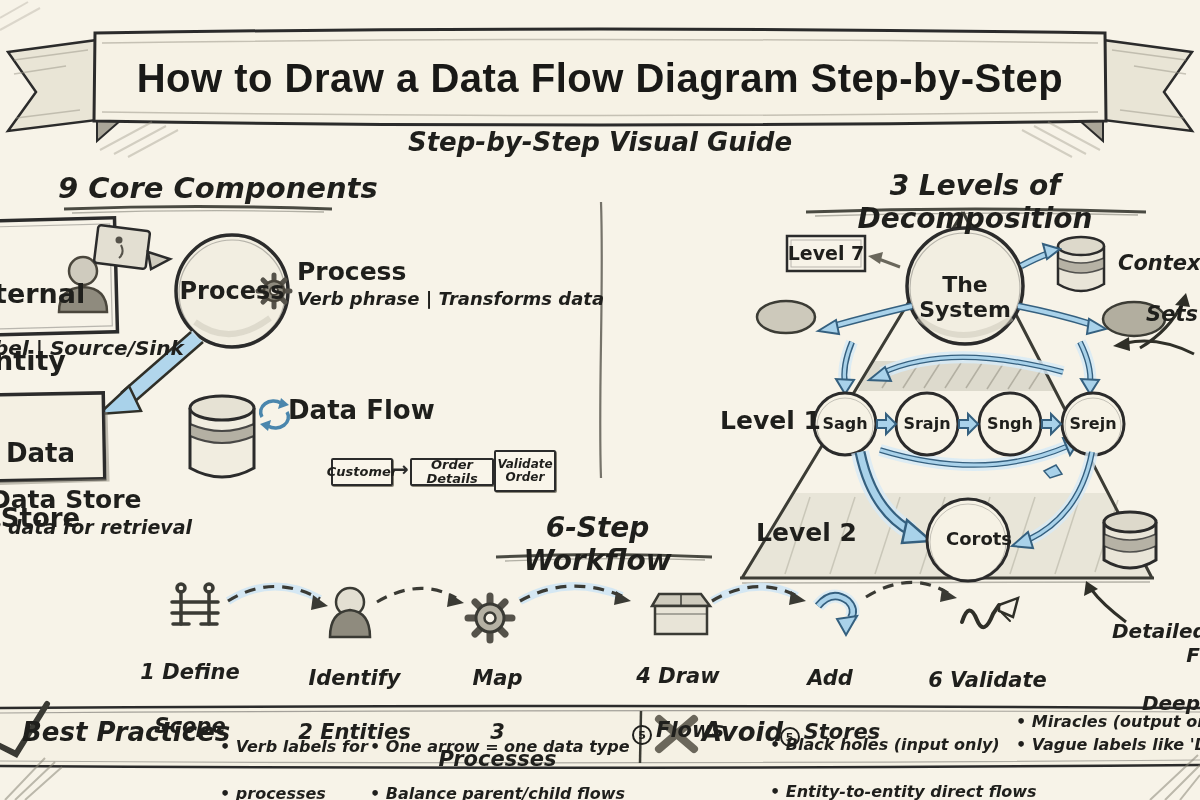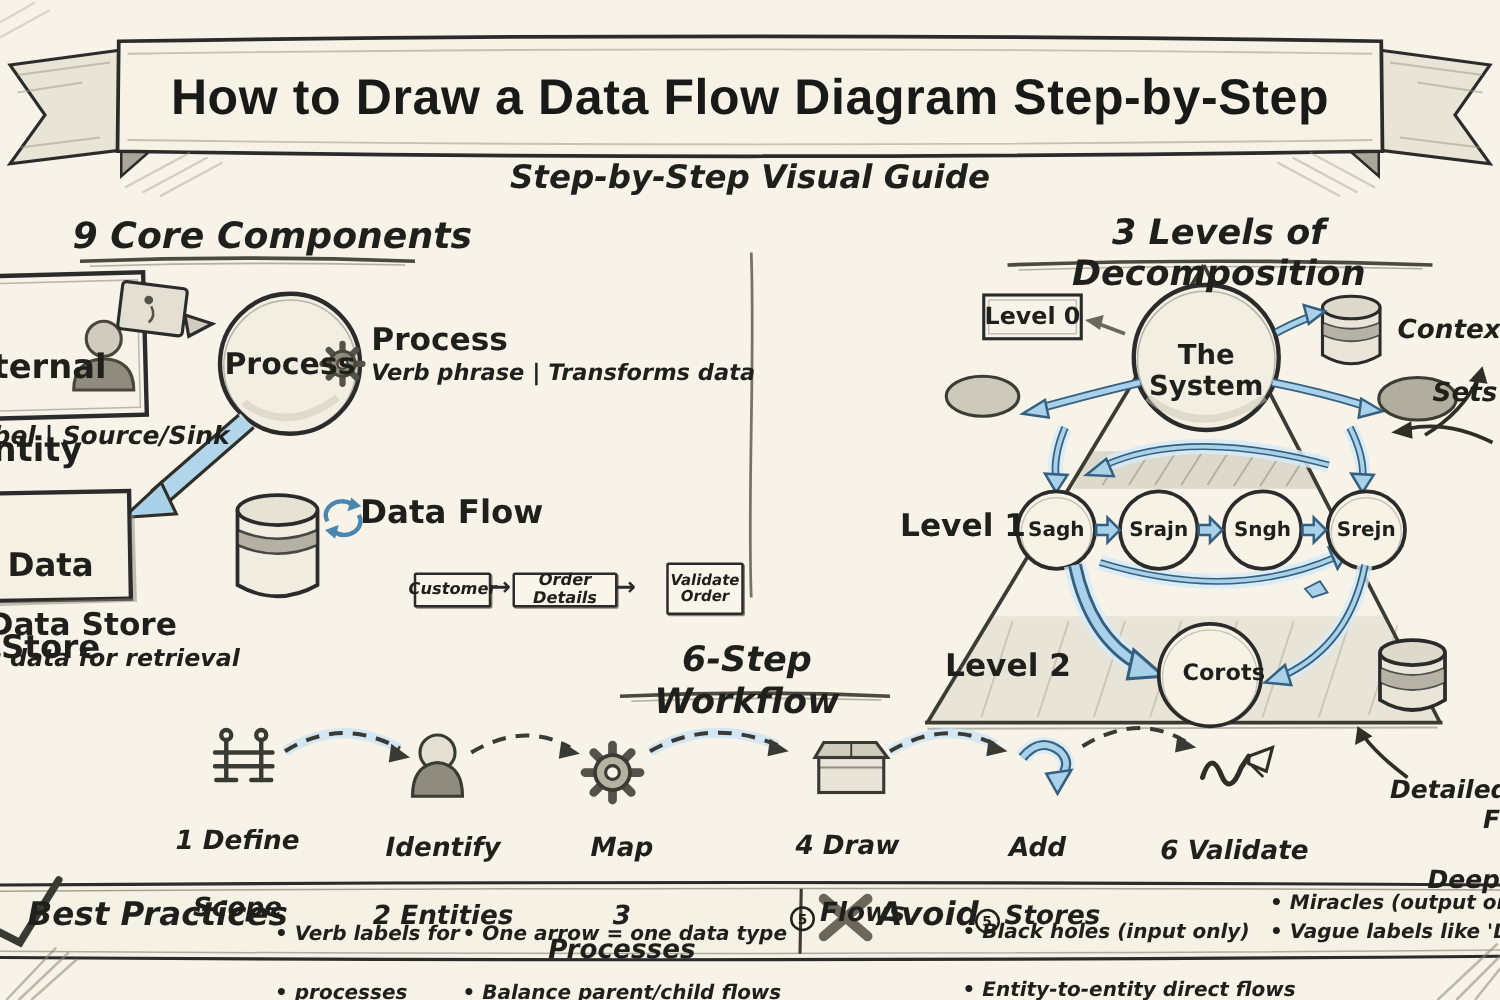--- a/index.html
+++ b/index.html
@@ -307,24 +307,24 @@
   <span>Store</span>
 </div>
 <div class="t b" style="left:-10px;top:485px;font-size:25px;">Data Store</div>
 <div class="t m" style="left:-10px;top:516px;font-size:19px;">s data for retrieval</div>
 
 <div class="t b" style="left:288px;top:395px;font-size:26px;">Data Flow</div>
 <div class="mini" style="left:331px;top:458px;width:58px;height:24px;">Customer</div>
 <div class="flowarrow" style="left:392px;top:457px;">→</div>
 <div class="mini" style="left:410px;top:458px;width:80px;height:24px;">Order Details</div>
 <div class="flowarrow" style="left:492px;top:457px;">→</div>
-<div class="mini" style="left:533px;top:450px;width:58px;height:38px;font-size:12px;text-align:center;">Validate Order</div>
+<div class="mini" style="left:494px;top:450px;width:58px;height:38px;font-size:12px;text-align:center;">Validate Order</div>
 
 <div class="t m ctr" style="left:780px;top:169px;width:390px;font-size:28px;">3 Levels of Decomposition</div>
-<div class="t b ctr" style="left:787px;top:242px;width:78px;font-size:19px;">Level 0</div>
+<div class="t b ctr" style="left:787px;top:242px;width:78px;font-size:19px;">Level 7</div>
 <div class="t b ctr" style="left:900px;top:272px;width:130px;font-size:22px;">The System</div>
 <div class="t m rgt note lines" style="left:1118px;top:226px;width:80px;">
   <span>Context</span>
   <span>Sets</span>
 </div>
 <div class="t b" style="left:720px;top:406px;font-size:25px;">Level 1</div>
 <div class="t b ctr" style="left:814px;top:414px;width:62px;font-size:16px;">Sagh</div>
 <div class="t b ctr" style="left:896px;top:414px;width:62px;font-size:16px;text-align:center;">Srajn</div>
 <div class="t b ctr" style="left:979px;top:414px;width:62px;font-size:16px;">Sngh</div>
 <div class="t b ctr" style="left:1062px;top:414px;width:62px;font-size:16px;">Srejn</div>

